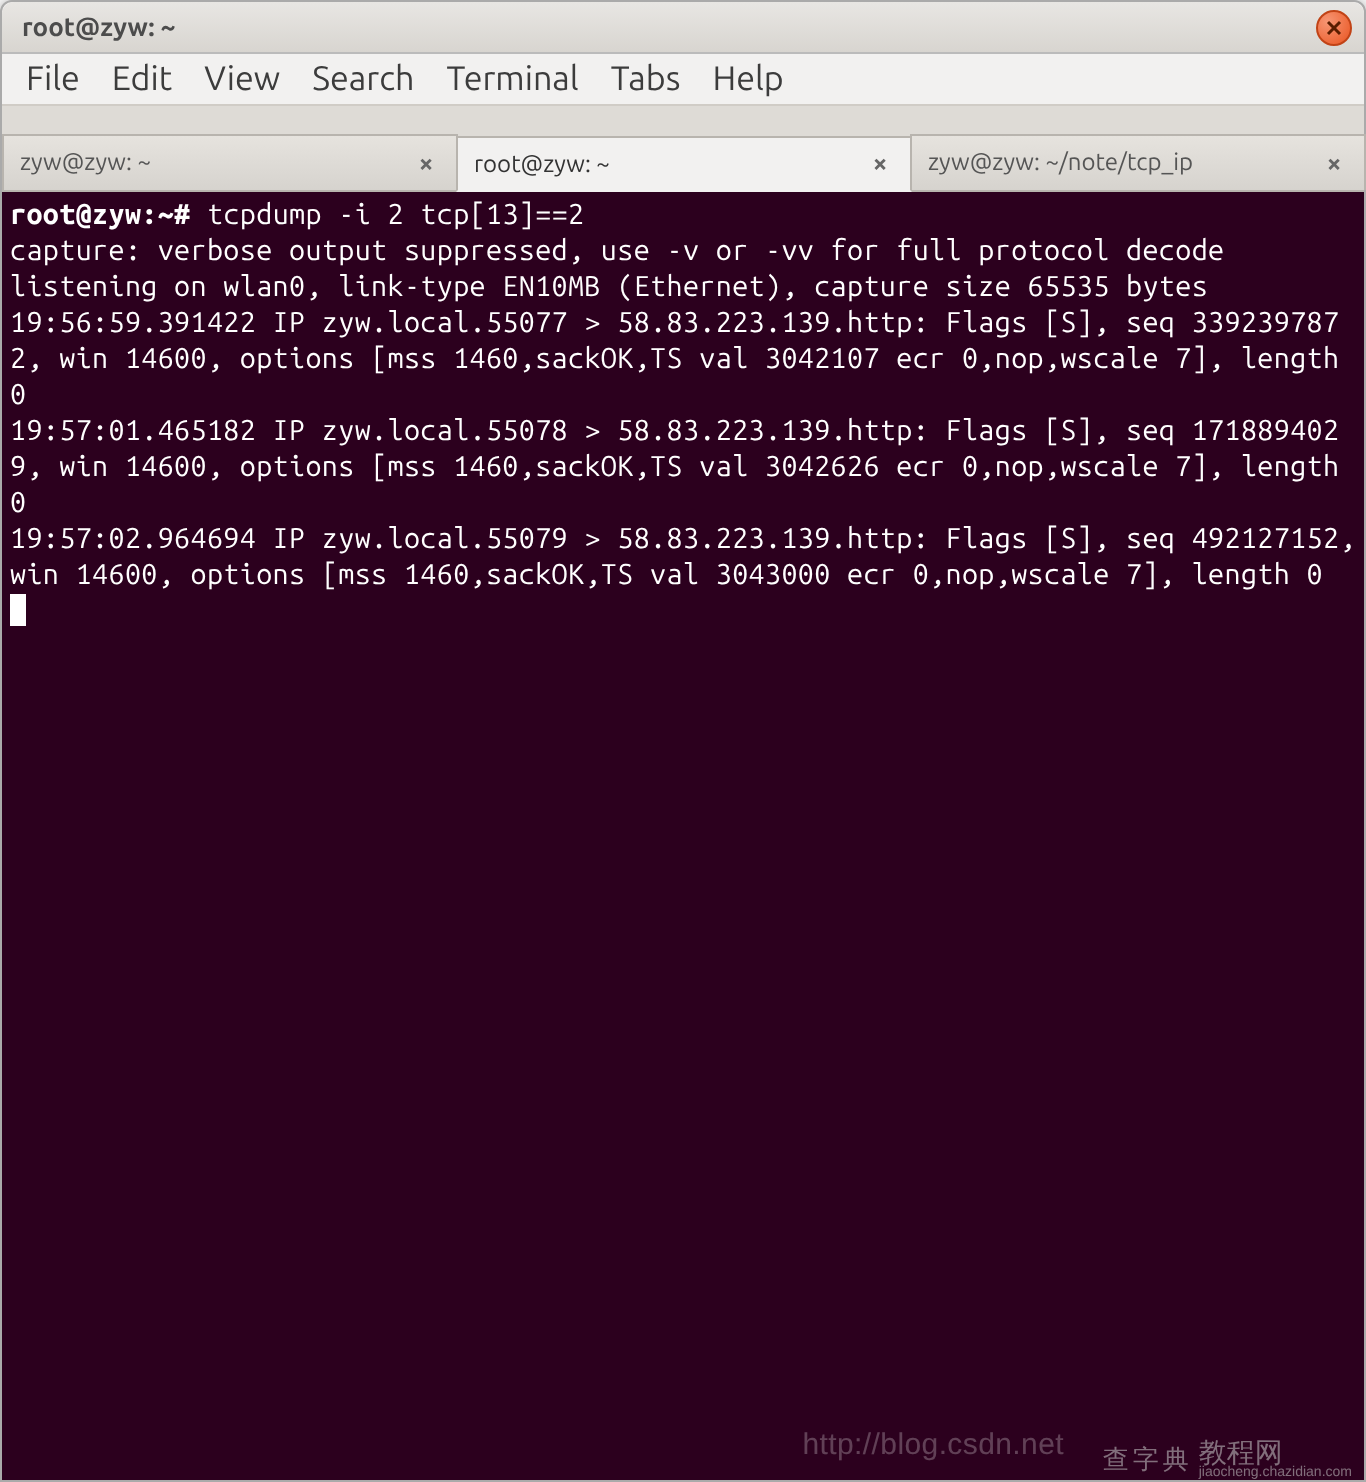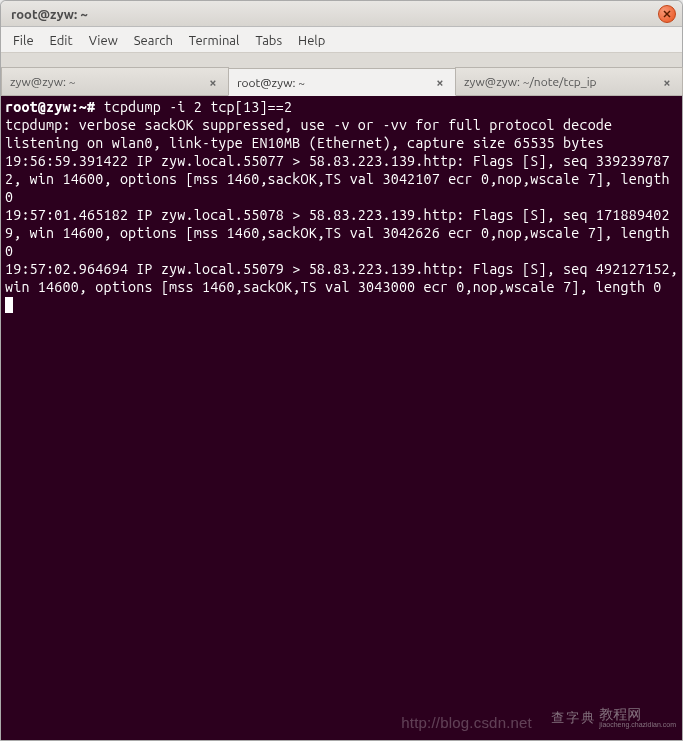--- a/index.html
+++ b/index.html
@@ -69,21 +69,21 @@
     .menubar {
       height: 26px;
       background: #f2f1f0;
       border-bottom: 1px solid #d0ccc6;
       display: flex;
       align-items: center;
       padding: 0 4px;
     }
     .menu-item {
       padding: 3px 8px;
-      font-size: 13px;
+      font-size: 17px;
       color: #3c3c3c;
       cursor: pointer;
     }
     .tabbar {
       height: 43px;
       background: #dedbd6;
       display: flex;
       align-items: flex-end;
       border-bottom: 1px solid #b8b4ae;
       padding: 0;
@@ -159,21 +159,21 @@
     .watermark1 {
       position: absolute;
       bottom: 8px;
       right: 150px;
       color: rgba(255,255,255,0.25);
       font-size: 15px;
       font-family: sans-serif;
     }
     .watermark2 {
       position: absolute;
-      bottom: 12px;
+      bottom: 0;
       right: 6px;
       color: rgba(200,200,200,0.55);
       font-size: 13px;
       font-family: sans-serif;
       display: flex;
       align-items: center;
       gap: 3px;
       letter-spacing: 2px;
     }
     .watermark2 .sub {
@@ -217,21 +217,21 @@
       <span class="tab-close">×</span>
     </div>
     <div class="tab">
       <span class="tab-label">zyw@zyw: ~/note/tcp_ip</span>
       <span class="tab-close">×</span>
     </div>
   </div>
 
   <div class="terminal">
     <div class="term-line"><span class="prompt-user">root@zyw:~#</span> <span class="prompt-command">tcpdump -i 2 tcp[13]==2</span></div>
-    <div class="term-line">tcpdump: verbose sackOK suppressed, use -v or -vv for full protocol decode</div>
+    <div class="term-line">capture: verbose output suppressed, use -v or -vv for full protocol decode</div>
     <div class="term-line">listening on wlan0, link-type EN10MB (Ethernet), capture size 65535 bytes</div>
     <div class="term-line">19:56:59.391422 IP zyw.local.55077 &gt; 58.83.223.139.http: Flags [S], seq 3392397872, win 14600, options [mss 1460,sackOK,TS val 3042107 ecr 0,nop,wscale 7], length 0</div>
     <div class="term-line">19:57:01.465182 IP zyw.local.55078 &gt; 58.83.223.139.http: Flags [S], seq 1718894029, win 14600, options [mss 1460,sackOK,TS val 3042626 ecr 0,nop,wscale 7], length 0</div>
     <div class="term-line">19:57:02.964694 IP zyw.local.55079 &gt; 58.83.223.139.http: Flags [S], seq 492127152, win 14600, options [mss 1460,sackOK,TS val 3043000 ecr 0,nop,wscale 7], length 0</div>
     <div class="term-line"><span class="cursor"></span></div>
 
     <div class="watermark1">http://blog.csdn.net</div>
     <div class="watermark2">
       <span>查字典</span>
       <span style="display:flex;flex-direction:column;line-height:1;">

